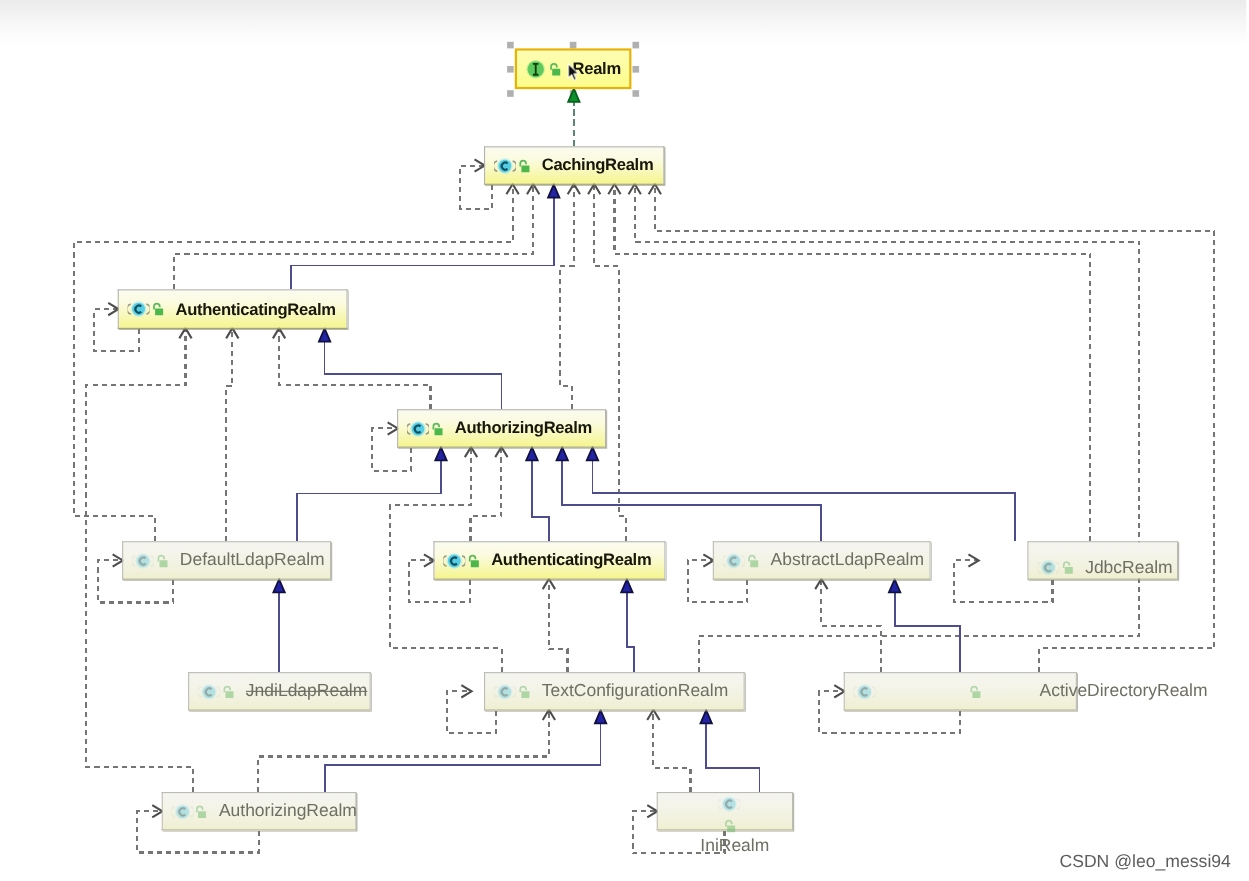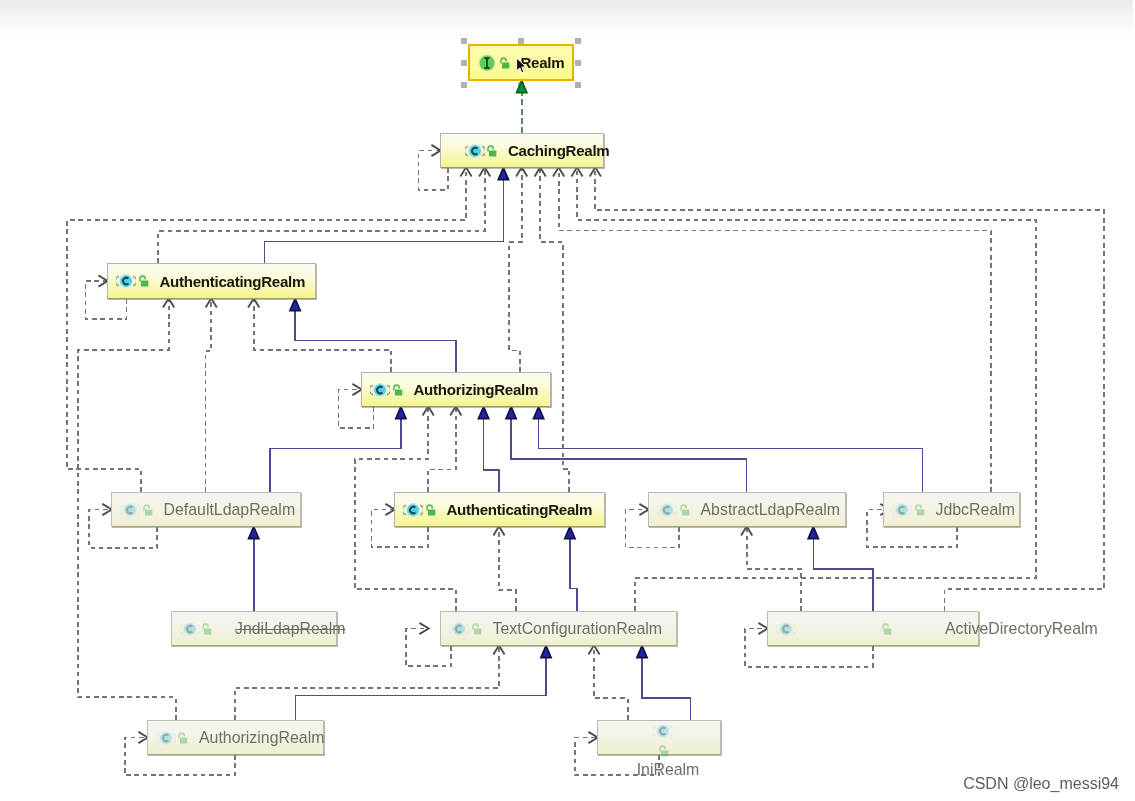--- a/index.html
+++ b/index.html
@@ -205,21 +205,21 @@
           <circle cx="10" cy="10" r="7.4" fill="#5dca5d"></circle>
           <path d="M7.5 5.1 h5.0 M7.5 14.9 h5.0 M10 5.1 v9.8" fill="none" stroke="#113f0d" stroke-width="1.7"></path>
         </svg>
         <span style="display:inline-block;width:0.5px"></span>
         <svg class="ico" width="13" height="20" viewBox="0 0 13 20">
           <path d="M3.0 10.4 V7.7 A2.6 2.6 0 0 1 8.2 7.7 V8.4" fill="none" stroke="#5cb95c" stroke-width="1.6"></path>
           <rect x="4.0" y="9.4" width="7.3" height="6.2" rx="0.3" fill="#4cb84c"></rect>
         </svg>
         <span class="lbl" style="margin-left:10px">Realm</span>
       </div>
-      <div class="node" style="left: 440px; top: 133px; width: 164px; height: 35px; padding-left: 24px;">
+      <div class="node" style="left: 440px; top: 133px; width: 164px; height: 35px; padding-left: 8px;">
         <svg class="ico" width="20" height="20" viewBox="0 0 20 20">
           <path class="paren" d="M3.0 5.3 A5.0 4.9 0 0 0 3.0 14.7" fill="none" stroke="#9b9b88" stroke-width="1.5"></path>
           <path class="paren" d="M17.0 5.3 A5.0 4.9 0 0 1 17.0 14.7" fill="none" stroke="#9b9b88" stroke-width="1.5"></path>
           <circle cx="10" cy="10" r="7.1" fill="#9ce6f3" opacity="0.55"></circle>
           <circle cx="10" cy="10" r="5.8" fill="#55cde4"></circle>
           <path d="M12.4 7.6 A3.2 3.2 0 1 0 12.4 12.4" fill="none" stroke="#11505e" stroke-width="1.95" stroke-linecap="butt"></path>
         </svg>
         <span style="display:inline-block;width:0.5px"></span>
         <svg class="ico" width="13" height="20" viewBox="0 0 13 20">
           <path d="M3.0 10.4 V7.7 A2.6 2.6 0 0 1 8.2 7.7 V8.4" fill="none" stroke="#5cb95c" stroke-width="1.6"></path>
@@ -295,21 +295,21 @@
           <circle cx="10" cy="10" r="5.8" fill="#55cde4"></circle>
           <path d="M12.4 7.6 A3.2 3.2 0 1 0 12.4 12.4" fill="none" stroke="#11505e" stroke-width="1.95" stroke-linecap="butt"></path>
         </svg>
         <span style="display:inline-block;width:0.5px"></span>
         <svg class="ico" width="13" height="20" viewBox="0 0 13 20">
           <path d="M3.0 10.4 V7.7 A2.6 2.6 0 0 1 8.2 7.7 V8.4" fill="none" stroke="#5cb95c" stroke-width="1.6"></path>
           <rect x="4.0" y="9.4" width="7.3" height="6.2" rx="0.3" fill="#4cb84c"></rect>
         </svg>
         <span class="lbl" style="margin-left:10px">AbstractLdapRealm</span>
       </div>
-      <div class="node faded" style="left: 883px; top: 492px; width: 137px; height: 35px; padding-left: 8px;">
+      <div class="node faded" style="left: 934px; top: 492px; width: 137px; height: 35px; padding-left: 8px; align-items: flex-end;">
         <svg class="ico" width="20" height="20" viewBox="0 0 20 20">
           <path class="paren" d="M3.0 5.3 A5.0 4.9 0 0 0 3.0 14.7" fill="none" stroke="#9b9b88" stroke-width="1.5"></path>
           <path class="paren" d="M17.0 5.3 A5.0 4.9 0 0 1 17.0 14.7" fill="none" stroke="#9b9b88" stroke-width="1.5"></path>
           <circle cx="10" cy="10" r="7.1" fill="#9ce6f3" opacity="0.55"></circle>
           <circle cx="10" cy="10" r="5.8" fill="#55cde4"></circle>
           <path d="M12.4 7.6 A3.2 3.2 0 1 0 12.4 12.4" fill="none" stroke="#11505e" stroke-width="1.95" stroke-linecap="butt"></path>
         </svg>
         <span style="display:inline-block;width:0.5px"></span>
         <svg class="ico" width="13" height="20" viewBox="0 0 13 20">
           <path d="M3.0 10.4 V7.7 A2.6 2.6 0 0 1 8.2 7.7 V8.4" fill="none" stroke="#5cb95c" stroke-width="1.6"></path>
@@ -323,21 +323,21 @@
           <path class="paren" d="M17.0 5.3 A5.0 4.9 0 0 1 17.0 14.7" fill="none" stroke="#9b9b88" stroke-width="1.5"></path>
           <circle cx="10" cy="10" r="7.1" fill="#9ce6f3" opacity="0.55"></circle>
           <circle cx="10" cy="10" r="5.8" fill="#55cde4"></circle>
           <path d="M12.4 7.6 A3.2 3.2 0 1 0 12.4 12.4" fill="none" stroke="#11505e" stroke-width="1.95" stroke-linecap="butt"></path>
         </svg>
         <span style="display:inline-block;width:0.5px"></span>
         <svg class="ico" width="13" height="20" viewBox="0 0 13 20">
           <path d="M3.0 10.4 V7.7 A2.6 2.6 0 0 1 8.2 7.7 V8.4" fill="none" stroke="#5cb95c" stroke-width="1.6"></path>
           <rect x="4.0" y="9.4" width="7.3" height="6.2" rx="0.3" fill="#4cb84c"></rect>
         </svg>
-        <span class="lbl deprecated" style="margin-left:22px">JndiLdapRealm</span>
+        <span class="lbl deprecated" style="margin-left:10px">JndiLdapRealm</span>
       </div>
       <div class="node faded" style="left: 440px; top: 611px; width: 237px; height: 35px; padding-left: 8px;">
         <svg class="ico" width="20" height="20" viewBox="0 0 20 20">
           <path class="paren" d="M3.0 5.3 A5.0 4.9 0 0 0 3.0 14.7" fill="none" stroke="#9b9b88" stroke-width="1.5"></path>
           <path class="paren" d="M17.0 5.3 A5.0 4.9 0 0 1 17.0 14.7" fill="none" stroke="#9b9b88" stroke-width="1.5"></path>
           <circle cx="10" cy="10" r="7.1" fill="#9ce6f3" opacity="0.55"></circle>
           <circle cx="10" cy="10" r="5.8" fill="#55cde4"></circle>
           <path d="M12.4 7.6 A3.2 3.2 0 1 0 12.4 12.4" fill="none" stroke="#11505e" stroke-width="1.95" stroke-linecap="butt"></path>
         </svg>
         <span style="display:inline-block;width:0.5px"></span>

